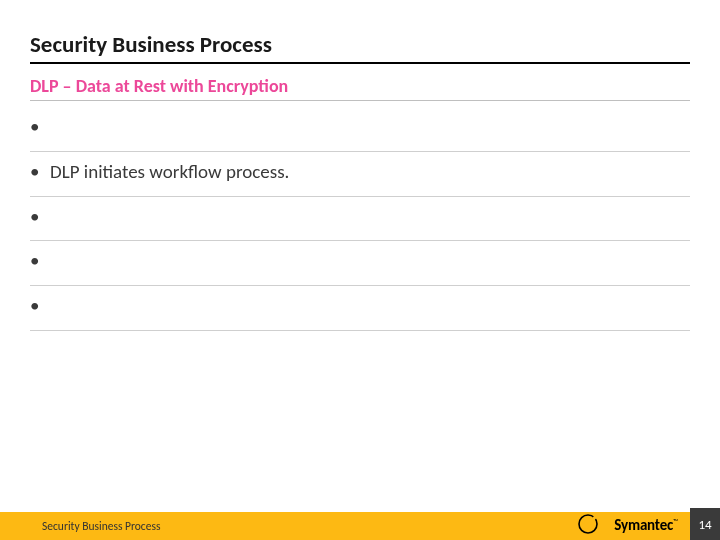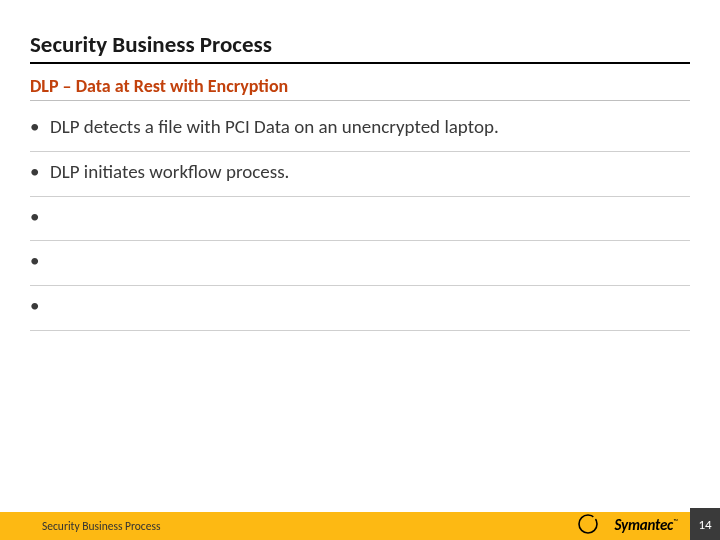--- a/index.html
+++ b/index.html
@@ -1,47 +1,46 @@
 <!DOCTYPE html>
 <html><head>
 <meta charset="utf-8">
 <style>
   * { box-sizing: border-box; margin: 0; padding: 0; }
   html, body { width: 720px; height: 540px; background: #fff; font-family: Calibri, Arial, sans-serif; color: #3a3a3a; }
   .slide { position: relative; width: 647px; height: 540px; padding-left: 25px; }
   .title { position: absolute; left: 30px; top: 30px; font-size: 23px; font-weight: 700; color: #1a1a1a; }
   .title-underline { position: absolute; left: 30px; top: 62px; width: 660px; height: 2px; background: #000; }
-  .subtitle { position: absolute; left: 30px; top: 75px; font-size: 18px; font-weight: 700; color: #c2410c; }
+  .subtitle { position: absolute; left: 30px; top: 75px; font-size: 18px; font-weight: 700; color: #ec4899; }
   .subtitle-underline { position: absolute; left: 30px; top: 100px; width: 660px; height: 1px; background: #bfbfbf; }
   .bullets { position: absolute; left: 30px; top: 115px; width: 660px; }
   .bullet { display: flex; align-items: flex-start; font-size: 19px; line-height: 1.25; color: #3a3a3a; padding-bottom: 8px; }
   .bullet .dot { flex: 0 0 18px; font-size: 19px; line-height: 1.25; }
   .bullet .txt { flex: 1; padding-left: 2px; }
   .sep { height: 1px; background: #cfcfcf; margin: 4px 0 8px 0; }
   .footer { position: absolute; left: 0; bottom: 0; width: 720px; height: 34px; }
   .footer-bar { position: absolute; left: 0; bottom: 0; width: 690px; height: 28px; background: #fdb913; }
   .footer-text { position: absolute; left: 42px; bottom: 7px; font-size: 11.5px; color: #333; }
   .page-box { position: absolute; right: 0; bottom: 0; width: 30px; height: 32px; background: #3a3a3a; color: #fff; font-size: 13px; display: flex; align-items: center; justify-content: center; }
-  .logo { position: absolute; right: 42px; bottom: 2px; height: 28px; display: flex; align-items: center; gap: 16px; font-style: italic; }
+  .logo { position: absolute; right: 42px; bottom: 2px; height: 28px; display: flex; align-items: center; gap: 16px; }
   .logo-text { font-size: 15px; font-weight: 700; color: #000; letter-spacing: -0.2px; }
   .logo-tm { font-size: 7px; color: #000; vertical-align: super; }
 </style>
 </head>
 <body>
 
 <div class="slide">
   <div class="title">Security Business Process</div>
   <div class="title-underline"></div>
   <div class="subtitle">DLP – Data at Rest with Encryption</div>
   <div class="subtitle-underline"></div>
 
   <div class="bullets">
     <div class="bullet">
       <div class="dot">•</div>
-      <div class="txt">DLP detects a file with PCI Data on an unencrypted laptop.</div>
     </div>
     <div class="sep"></div>
     <div class="bullet">
       <div class="dot">•</div>
       <div class="txt">DLP initiates workflow process.</div>
     </div>
     <div class="sep"></div>
     <div class="bullet">
       <div class="dot">•</div>
     </div>

